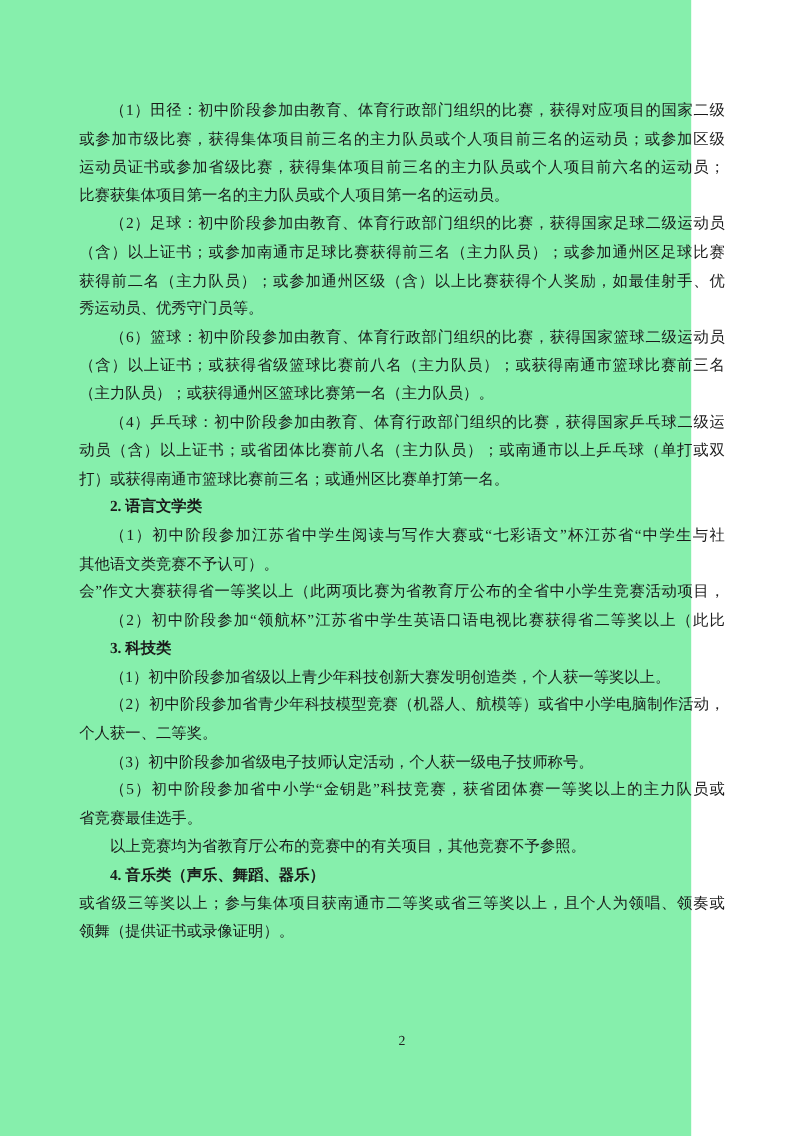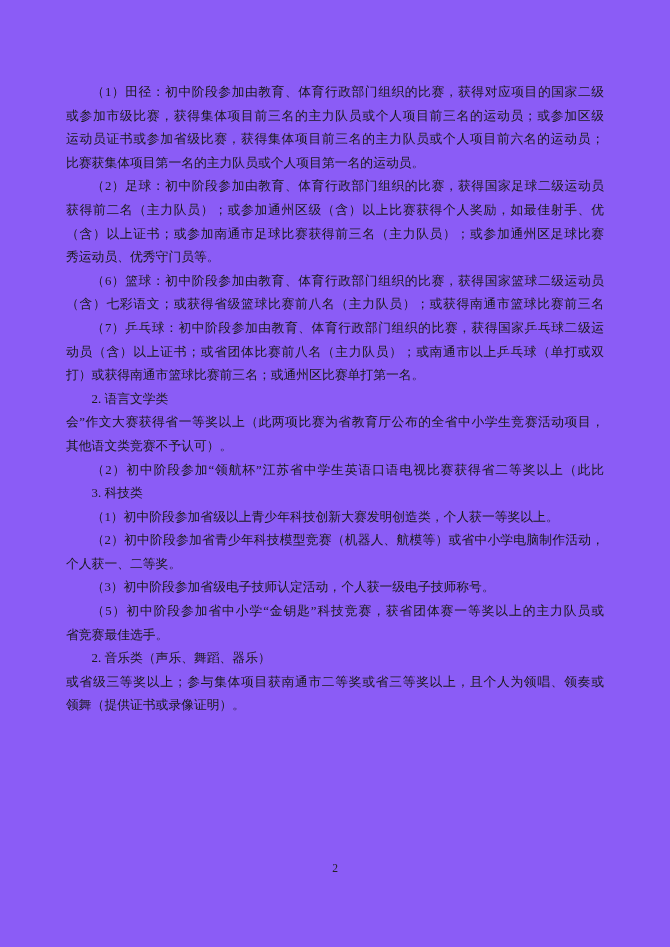--- a/index.html
+++ b/index.html
@@ -9,23 +9,23 @@
   body {
     width: 670px;
     height: 947px;
     background: #ffffff;
     font-family: "Liberation Serif", "DejaVu Serif", serif;
     color: #1a1a1a;
     overflow: hidden;
   }
   .doc-page {
     position: relative;
-    width: 670px;
+    width: 576px;
     height: 947px;
-    background: #8b5cf6;
+    background: #86efac;
   }
   .doc-body {
     position: absolute;
     left: 66px;
     top: 81px;
     width: 538px;
     font-size: 12.8px;
   }
   .line {
     height: 23.6px;
@@ -35,21 +35,21 @@
     text-align-last: justify;
     text-justify: inter-ideograph;
   }
   .line.last {
     text-align-last: left;
   }
   .line.first {
     text-indent: 2em;
   }
   .line.heading {
-    font-weight: normal;
+    font-weight: bold;
     text-indent: 2em;
     text-align-last: left;
   }
   .page-footer {
     position: absolute;
     left: 0;
     top: 861px;
     width: 670px;
     text-align: center;
     font-size: 11.5px;
@@ -60,37 +60,40 @@
 </head>
 <body>
 
 <div class="doc-page">
   <div class="doc-body">
       <div class="line first">（1）田径：初中阶段参加由教育、体育行政部门组织的比赛，获得对应项目的国家二级</div>
       <div class="line">或参加市级比赛，获得集体项目前三名的主力队员或个人项目前三名的运动员；或参加区级</div>
       <div class="line">运动员证书或参加省级比赛，获得集体项目前三名的主力队员或个人项目前六名的运动员；</div>
       <div class="line last">比赛获集体项目第一名的主力队员或个人项目第一名的运动员。</div>
       <div class="line first">（2）足球：初中阶段参加由教育、体育行政部门组织的比赛，获得国家足球二级运动员</div>
+      <div class="line">（含）以上证书；或参加南通市足球比赛获得前三名（主力队员）；或参加通州区足球比赛</div>
       <div class="line">获得前二名（主力队员）；或参加通州区级（含）以上比赛获得个人奖励，如最佳射手、优</div>
-      <div class="line">（含）以上证书；或参加南通市足球比赛获得前三名（主力队员）；或参加通州区足球比赛</div>
       <div class="line last">秀运动员、优秀守门员等。</div>
       <div class="line first">（6）篮球：初中阶段参加由教育、体育行政部门组织的比赛，获得国家篮球二级运动员</div>
-      <div class="line">（含）七彩语文；或获得省级篮球比赛前八名（主力队员）；或获得南通市篮球比赛前三名</div>
-      <div class="line first">（7）乒乓球：初中阶段参加由教育、体育行政部门组织的比赛，获得国家乒乓球二级运</div>
+      <div class="line">（含）以上证书；或获得省级篮球比赛前八名（主力队员）；或获得南通市篮球比赛前三名</div>
+      <div class="line last">（主力队员）；或获得通州区篮球比赛第一名（主力队员）。</div>
+      <div class="line first">（4）乒乓球：初中阶段参加由教育、体育行政部门组织的比赛，获得国家乒乓球二级运</div>
       <div class="line">动员（含）以上证书；或省团体比赛前八名（主力队员）；或南通市以上乒乓球（单打或双</div>
       <div class="line last">打）或获得南通市篮球比赛前三名；或通州区比赛单打第一名。</div>
       <div class="line heading first last">2. 语言文学类</div>
+      <div class="line first">（1）初中阶段参加江苏省中学生阅读与写作大赛或“七彩语文”杯江苏省“中学生与社</div>
+      <div class="line last">其他语文类竞赛不予认可）。</div>
       <div class="line">会”作文大赛获得省一等奖以上（此两项比赛为省教育厅公布的全省中小学生竞赛活动项目，</div>
-      <div class="line last">其他语文类竞赛不予认可）。</div>
       <div class="line first">（2）初中阶段参加“领航杯”江苏省中学生英语口语电视比赛获得省二等奖以上（此比</div>
       <div class="line heading first last">3. 科技类</div>
       <div class="line first last">（1）初中阶段参加省级以上青少年科技创新大赛发明创造类，个人获一等奖以上。</div>
       <div class="line first">（2）初中阶段参加省青少年科技模型竞赛（机器人、航模等）或省中小学电脑制作活动，</div>
       <div class="line last">个人获一、二等奖。</div>
       <div class="line first last">（3）初中阶段参加省级电子技师认定活动，个人获一级电子技师称号。</div>
       <div class="line first">（5）初中阶段参加省中小学“金钥匙”科技竞赛，获省团体赛一等奖以上的主力队员或</div>
       <div class="line last">省竞赛最佳选手。</div>
-      <div class="line heading first last">2. 音乐类（声乐、舞蹈、器乐）</div>
+      <div class="line first last">以上竞赛均为省教育厅公布的竞赛中的有关项目，其他竞赛不予参照。</div>
+      <div class="line heading first last">4. 音乐类（声乐、舞蹈、器乐）</div>
       <div class="line">或省级三等奖以上；参与集体项目获南通市二等奖或省三等奖以上，且个人为领唱、领奏或</div>
       <div class="line last">领舞（提供证书或录像证明）。</div>
     </div>
   <div class="page-footer">2</div>
 </div>
 
 </body></html>

